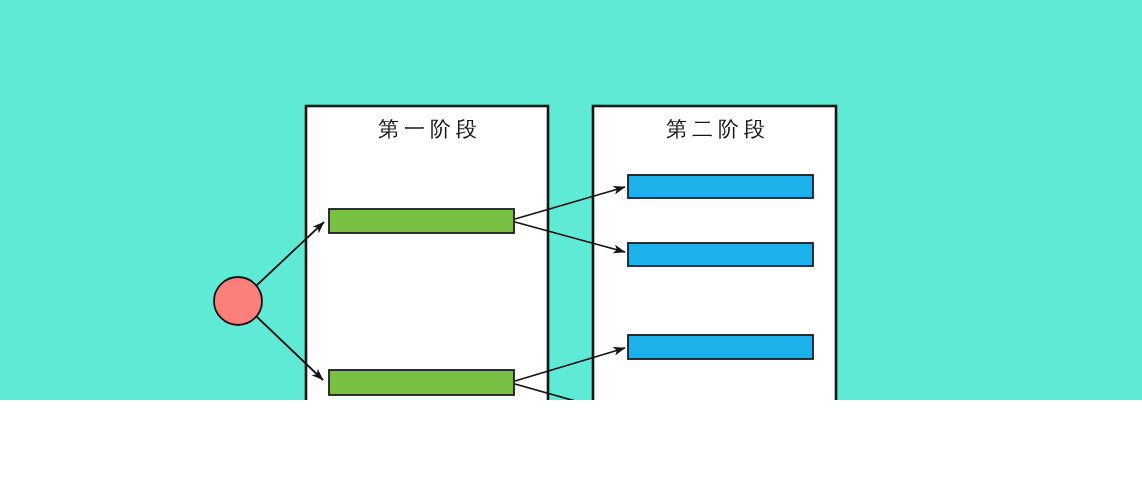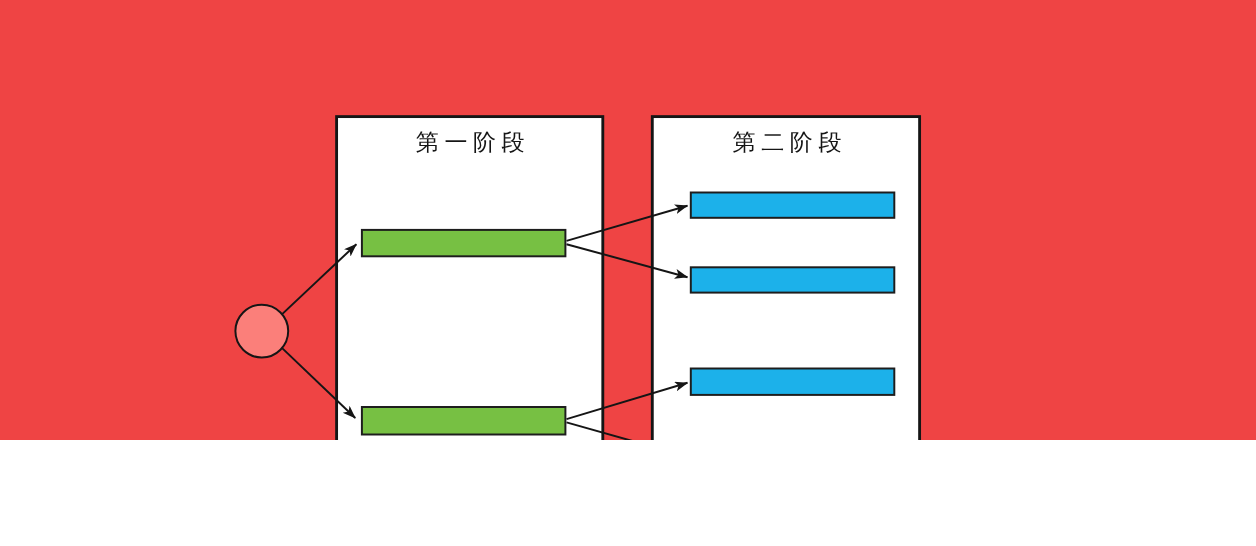--- a/index.html
+++ b/index.html
@@ -4,21 +4,21 @@
 <style>
   html, body {
     margin: 0;
     padding: 0;
     background: #ffffff;
   }
   .page {
     position: relative;
     width: 1142px;
     height: 400px;
-    background: #ef4444;
+    background: #5eead4;
     overflow: hidden;
     font-family: "DejaVu Sans", sans-serif;
   }
   svg { display: block; }
   .stage-box {
     fill: #ffffff;
     stroke: #151515;
     stroke-width: 2.6;
   }
   .stage-title {

